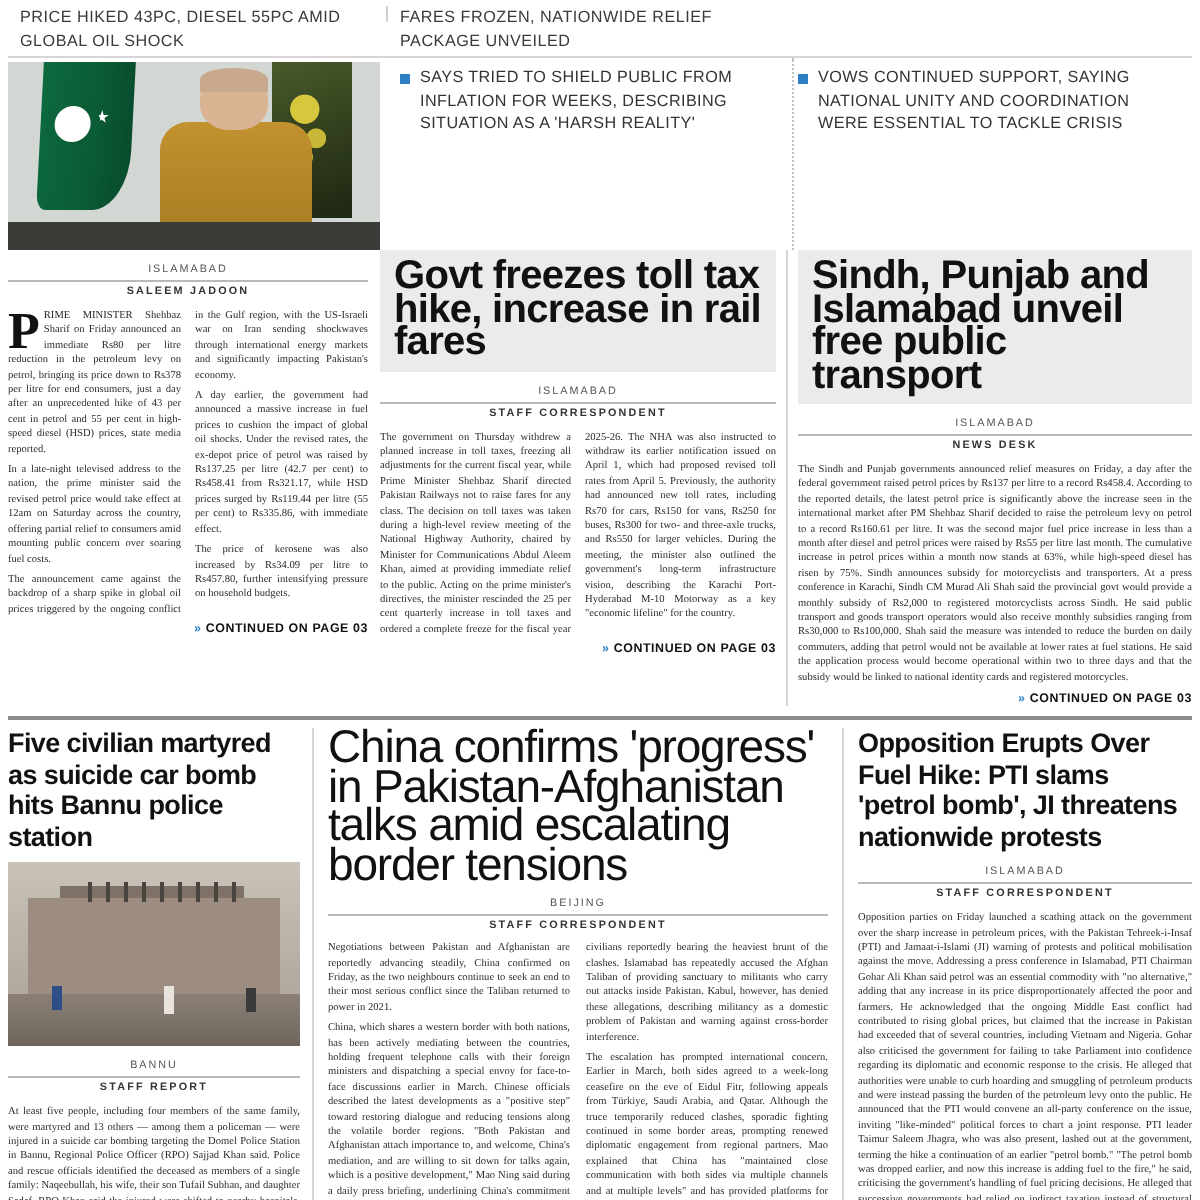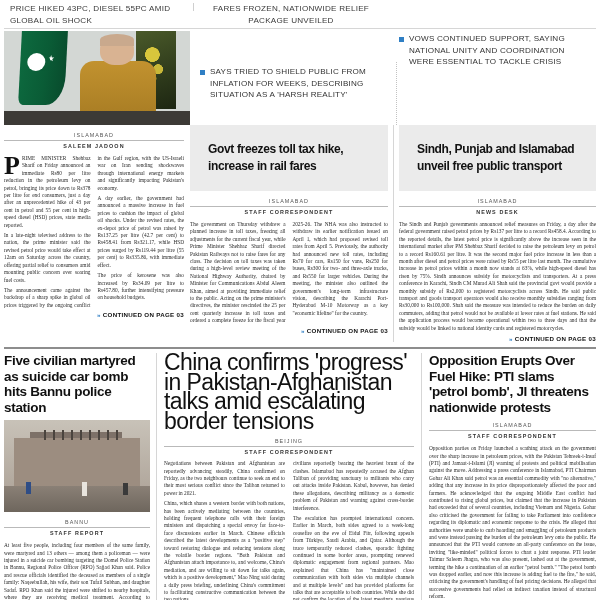--- a/index.html
+++ b/index.html
@@ -14,21 +14,21 @@
   
   .kicker-strip{display:flex;height:27px;padding:3px 4px 16px 4px;box-sizing:border-box;}
   .kicker{
     font-family:"Liberation Sans", sans-serif;
     font-size:8.1px;line-height:11.5px;letter-spacing:.25px;
     color:#3a3a3a;text-transform:uppercase;font-weight:400;
     padding:0 6px;box-sizing:border-box;
   }
   .kicker.k1{width:190px;border-right:1px solid #cfcfcf;}
   .kicker.k2{width:212px;border-right:1px solid #cfcfcf;}
-  .kicker.k3{width:194px;text-align:center;}
+  .kicker.k3{width:194px;}
 
   .rule-full{height:1px;background:#d6d6d6;margin:1px 4px 0 4px;}
 
   
   .hero{display:flex;height:96px;padding:0 4px;box-sizing:border-box;}
   .hero-photo{
     width:186px;height:94px;margin-top:2px;position:relative;overflow:hidden;
     background:linear-gradient(180deg,#cfd4d2 0%,#b9c0bd 100%);
   }
   .ph-wall{position:absolute;inset:0;background:#d3d7d4;}
@@ -47,35 +47,35 @@
                radial-gradient(circle at 35% 76%, #b9a830 0 12%, transparent 13%);}
   .ph-head{position:absolute;left:96px;top:4px;width:34px;height:30px;border-radius:48% 48% 42% 42%;
     background:#d9b392;}
   .ph-hair{position:absolute;left:96px;top:3px;width:34px;height:12px;border-radius:48% 48% 0 0;background:#c9a98d;}
   .ph-body{position:absolute;left:76px;top:30px;width:76px;height:50px;border-radius:14px 14px 0 0;
     background:linear-gradient(180deg,#c2922f 0%,#ab7f25 100%);}
   .ph-chair{position:absolute;left:66px;top:34px;width:96px;height:44px;background:#e4e2dc;z-index:-1;border-radius:8px;}
   .ph-desk{position:absolute;left:0;bottom:0;width:100%;height:14px;background:#3c3a36;}
   .hero-right{flex:1;display:flex;padding-left:8px;box-sizing:border-box;}
   .bullet-col{width:50%;padding:4px 8px 0 2px;box-sizing:border-box;}
-  .bullet-col.first{border-right:1px dotted #c2c2c2;margin-top:33px;}
+  .bullet-col.first{border-right:1px dotted #c2c2c2;}
   .bullet{display:flex;gap:5px;}
   .bsq{width:5px;height:5px;background:#2f7fc4;margin-top:4px;flex:none;}
   .btxt{
     font-family:"Liberation Sans", sans-serif;
     font-size:8.1px;line-height:11.6px;letter-spacing:.2px;
     text-transform:uppercase;color:#333;
   }
   .deck-col{width:50%;box-sizing:border-box;}
   .deck-col.left{padding-right:5px;}
   .deck-col.right{padding-left:5px;border-left:1px solid #d6d6d6;}
   .hl-box{background:#ebebeb;padding:5px 7px 6px 7px;}
   .hl-box h2{
-    margin:11px;font-family:"Liberation Sans", sans-serif;font-weight:700;
-    font-size:12px;line-height:16.5px;letter-spacing:-.35px;color:#111;
+    margin:0;font-family:"Liberation Sans", sans-serif;font-weight:700;
+    font-size:20px;line-height:16.5px;letter-spacing:-.35px;color:#111;
   }
   .dateline{text-align:center;margin-top:7px;}
   .dl-city{font-family:"Liberation Sans", sans-serif;font-size:5.4px;letter-spacing:1px;
     text-transform:uppercase;color:#555;}
   .dl-rule{height:1px;background:#b9b9b9;margin:2px 0;}
   .dl-by{font-family:"Liberation Sans", sans-serif;font-size:5.4px;letter-spacing:1.1px;
     font-weight:700;text-transform:uppercase;color:#333;}
   .body-2col{column-count:2;column-gap:7px;margin-top:6px;}
   .body-1col{margin-top:6px;}
   .bodytext{

